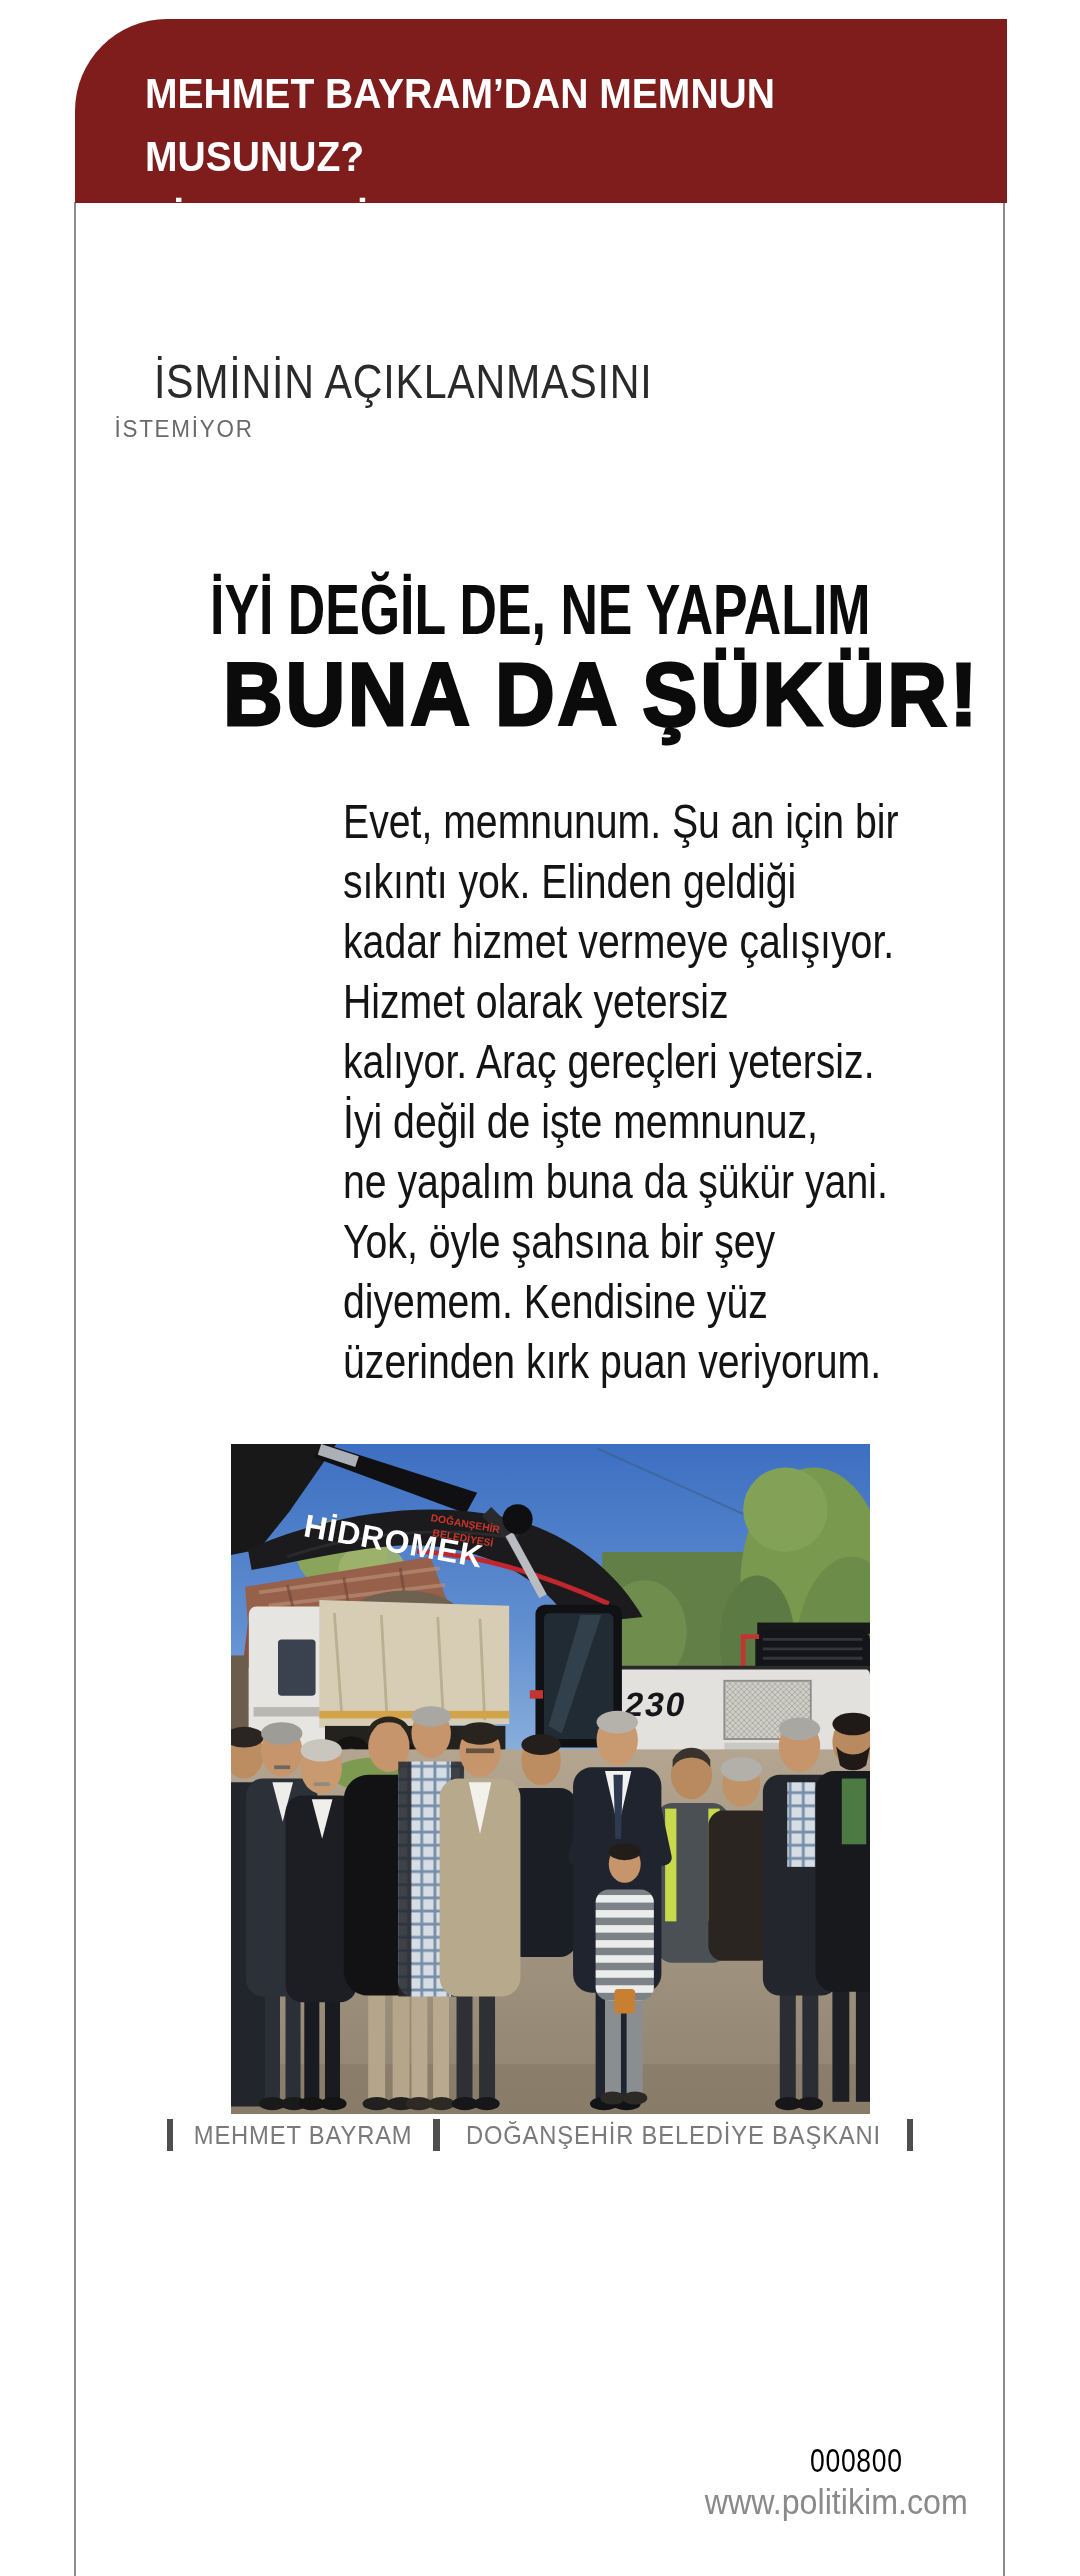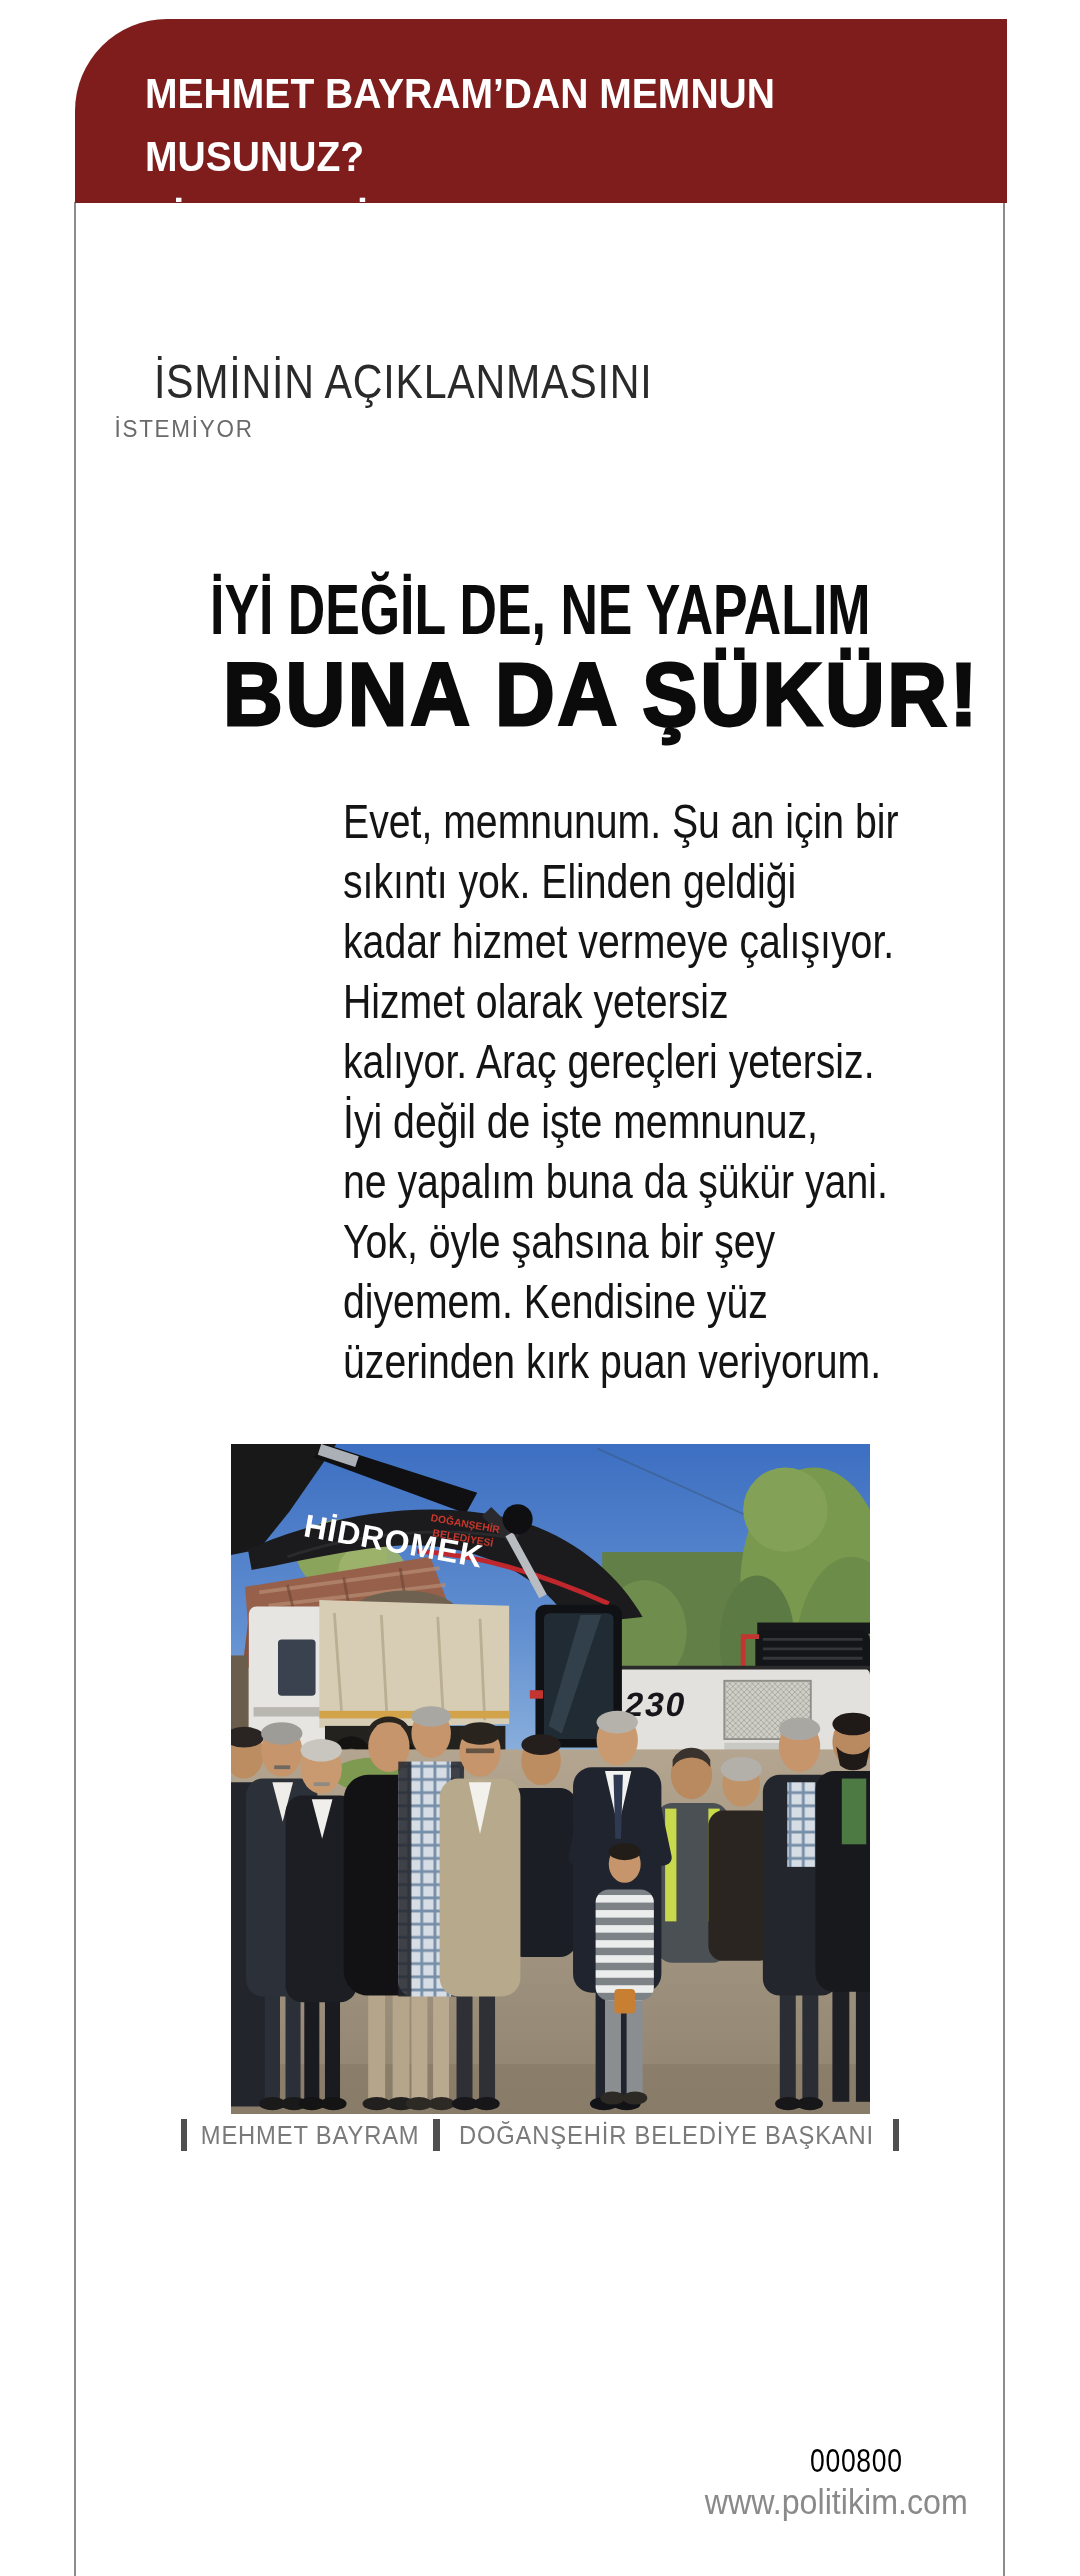--- a/index.html
+++ b/index.html
@@ -43,21 +43,21 @@
   }
 
   .photo{
     position:absolute;left:231px;top:1444px;width:639px;height:670px;overflow:hidden;
     background:#4a7fd0;
   }
   .photo svg{display:block;}
 
   .caption{
     position:absolute;left:75px;top:2116px;width:930px;height:38px;
-    display:flex;align-items:center;justify-content:center;gap:8px;
+    display:flex;align-items:center;justify-content:center;gap:15px;
   }
   .cap-bar{display:inline-block;width:6.6px;height:32px;background:#4f4f4f;}
   .cap-text{font-size:25px;color:#7a7a7a;letter-spacing:0.9px;white-space:nowrap;transform:scaleX(0.95);transform-origin:center;}
 
   .footer{position:absolute;left:75px;top:2441px;width:930px;text-align:right;}
   .footer-code{font-size:34px;color:#000000;letter-spacing:0.9px;transform:scaleX(0.78);transform-origin:center top;line-height:38px;}
   .footer-site{margin-top:1.9px;font-size:35px;color:#8a8a8a;line-height:41px;transform:scaleX(0.92);transform-origin:center top;}
 </style>
 </head>
 <body>

